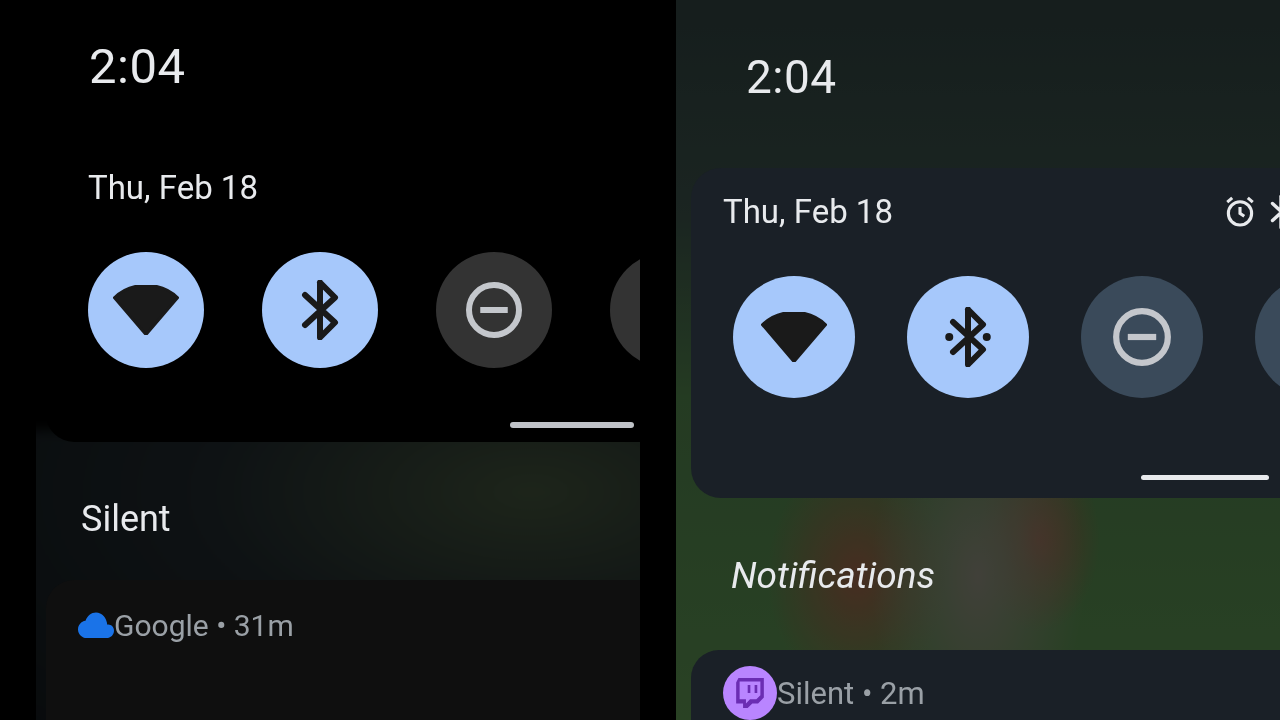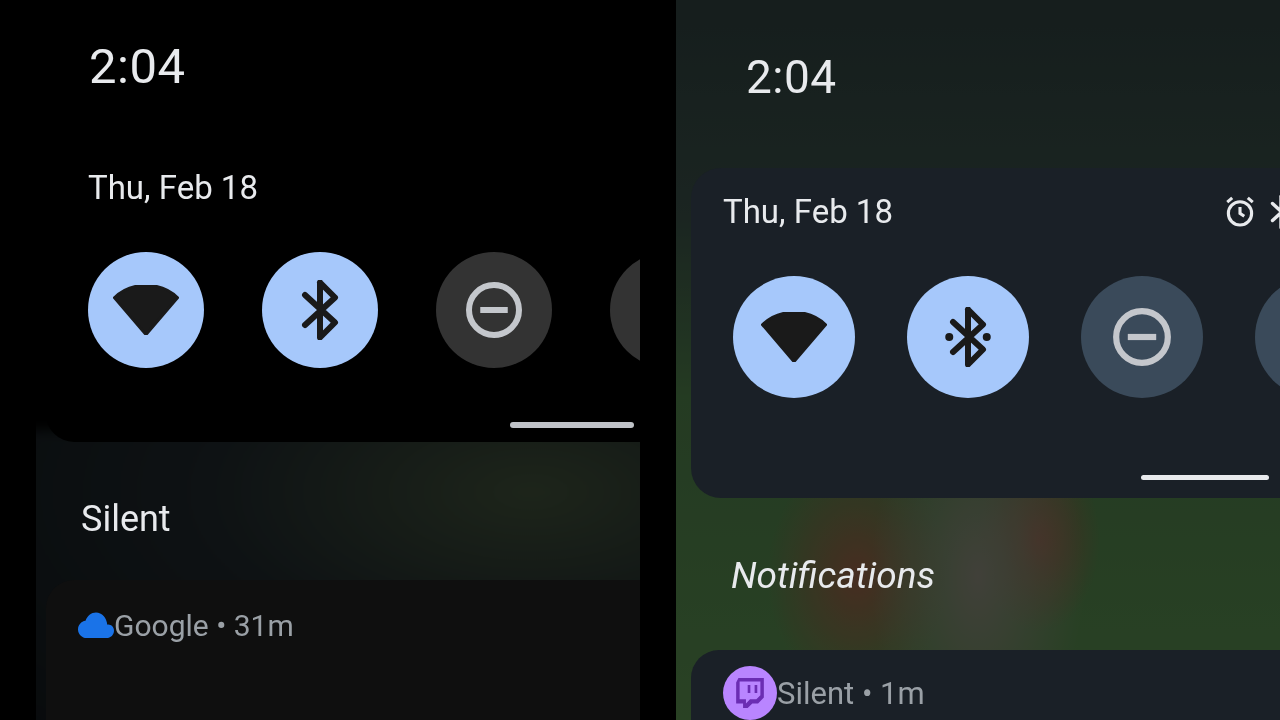--- a/index.html
+++ b/index.html
@@ -252,17 +252,17 @@
 
     <div class="section-header">Notifications</div>
 
     <div class="notif-card" style="padding:16px 32px;">
       <div class="notif-top">
         <div class="app-icon-twitch">
           <svg width="28" height="30" viewBox="0 0 24 26">
               <path fill="#6b2db3" d="M2 0 L0 4 V22 H6 V26 H10 L14 22 H19 L24 17 V0 Z M21 15 L17.5 18.5 H12 L8.5 22 V18.5 H3 V3 H21 Z M10 6 H12.3 V13 H10 Z M16 6 H18.3 V13 H16 Z"></path>
             </svg>
         </div>
-        <span class="notif-app"><span>Silent</span><span> • </span><span>1m</span></span>
+        <span class="notif-app"><span>Silent</span><span> • </span><span>2m</span></span>
       </div>
     </div>
   </div>
 </div>
 
 </body></html>

